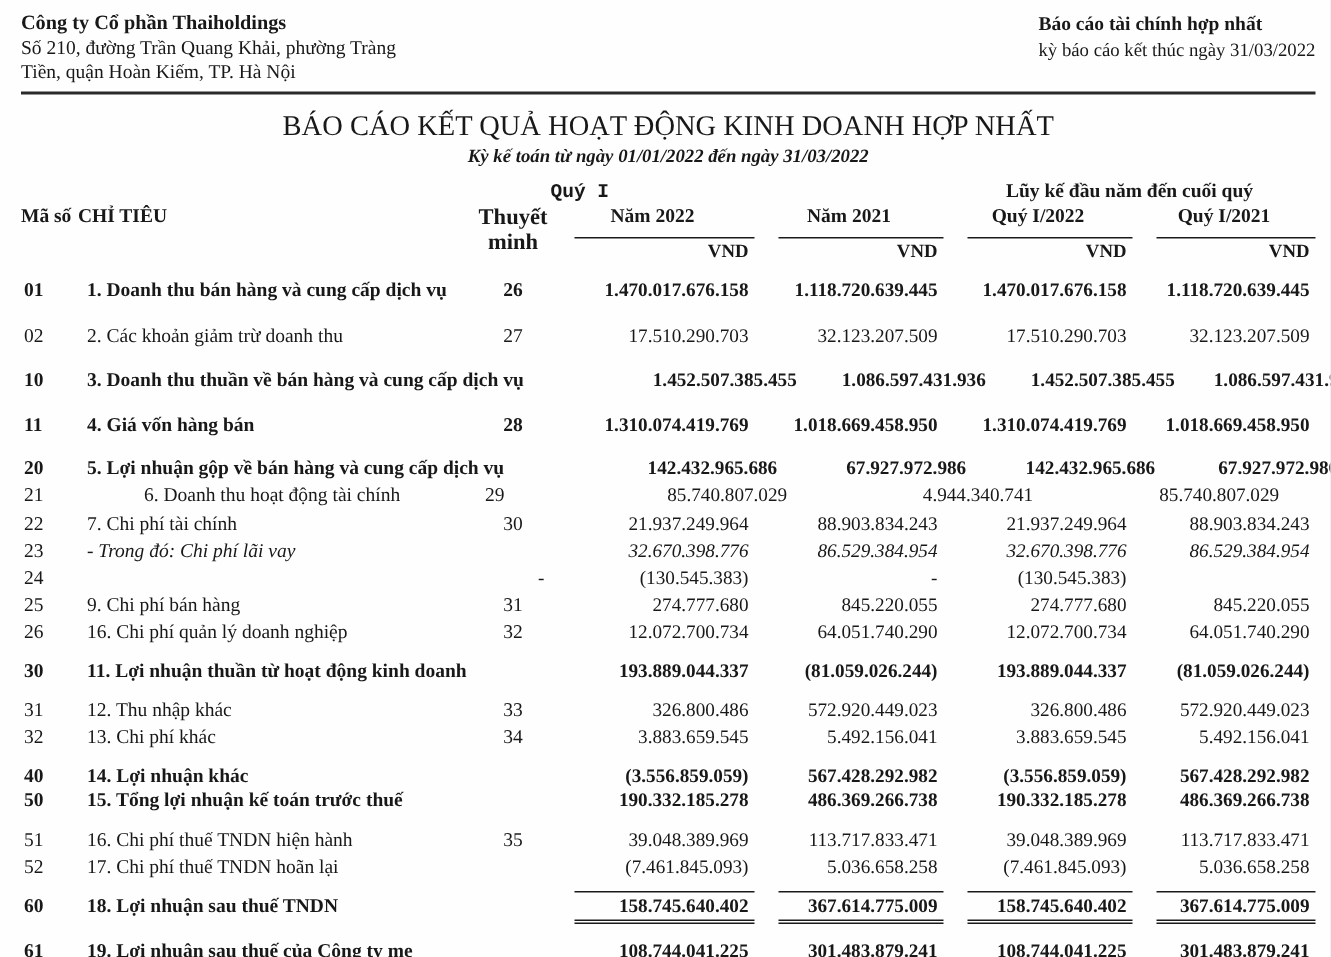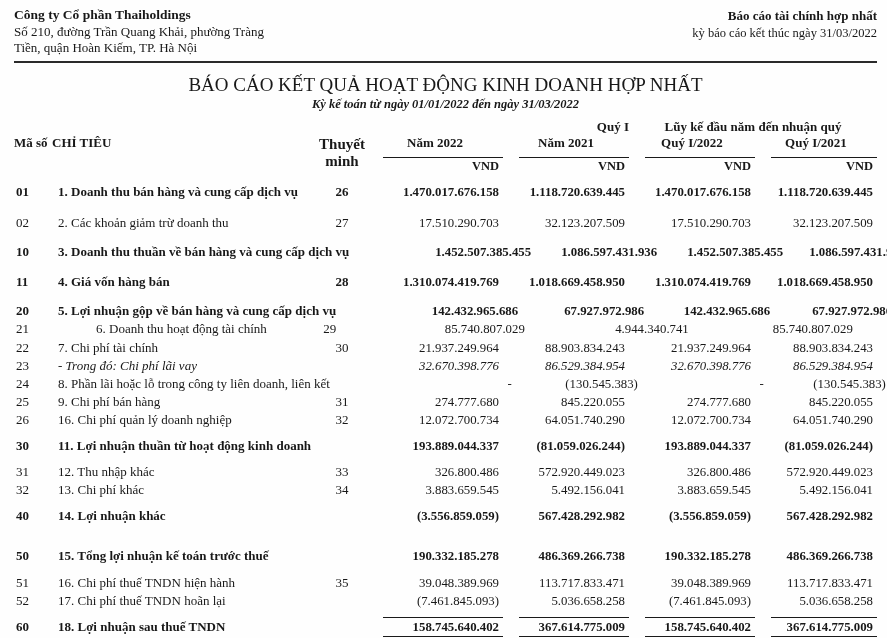--- a/index.html
+++ b/index.html
@@ -5,30 +5,30 @@
   html,body{margin:0;padding:0;background:#e8e8e8;}
   .page{
     width:887px;height:638px;box-sizing:border-box;background:#fefefe;color:#181818;
     font-family:"Liberation Serif","DejaVu Serif",serif;
     padding:7px 10px 4px 14px;overflow:hidden;position:relative;
   }
   
   .phead{display:flex;justify-content:space-between;align-items:flex-start;}
   .h-left{font-size:13px;line-height:1.25;}
   .company{font-weight:bold;font-size:13.5px;}
-  .h-right{text-align:right;font-size:12.5px;line-height:1.35;}
+  .h-right{font-size:12.5px;line-height:1.35;}
   .report-type{font-weight:bold;font-size:13px;}
   .rule{border:none;border-top:2px solid #2a2a2a;margin:5px 0 0 0;}
   
   .title{text-align:center;font-weight:normal;font-size:19px;margin:11px 0 1px 0;}
   .subtitle{text-align:center;font-weight:bold;font-style:italic;font-size:12.5px;}
   
   .grid{display:grid;grid-template-columns:38px 1fr 50px 136px 126px 126px 122px;align-items:baseline;}
   .thead-group{margin-top:8px;font-weight:bold;font-size:13px;line-height:1.1;}
-  .g1{grid-column:4/6;text-align:right;}
+  .g1{grid-column:4/6;text-align:left;font-family:Liberation Mono, monospace;}
   .g2{grid-column:6/8;text-align:center;}
   .thead-names{font-weight:bold;font-size:13px;margin-top:1px;align-items:start;line-height:1.15;}
   .th-note{text-align:center;font-size:15px;}
   .th-col{text-align:center;}
   .vnd-row{font-size:12.5px;font-weight:bold;margin-top:-13px;align-items:start;}
   .vnd{border-top:1.5px solid #1a1a1a;margin-left:16px;padding:1px 4px 0 0;text-align:right;}
   
   .row{font-size:13px;line-height:1.16;}
   .row .c-code{padding-left:2px;}
   .row .c-label{white-space:nowrap;overflow:visible;padding-left:6px;}
@@ -55,21 +55,21 @@
     </div>
   </div>
 
   <hr class="rule">
 
   <div class="title">BÁO CÁO KẾT QUẢ HOẠT ĐỘNG KINH DOANH HỢP NHẤT</div>
   <div class="subtitle">Kỳ kế toán từ ngày 01/01/2022 đến ngày 31/03/2022</div>
 
   <div class="grid thead-group">
     <div class="g1">Quý I</div>
-    <div class="g2">Lũy kế đầu năm đến nhuận quý</div>
+    <div class="g2">Lũy kế đầu năm đến cuối quý</div>
   </div>
 
   <div class="grid thead-names">
     <div>Mã số</div>
     <div>CHỈ TIÊU</div>
     <div class="th-note">
       <div>Thuyết</div>
       <div>minh</div>
     </div>
     <div class="th-col">Năm 2022</div>
@@ -156,21 +156,20 @@
         <div class="c-code">23</div>
         <div class="c-label">- Trong đó: Chi phí lãi vay</div>
         <div class="c-note"></div>
         <div class="c-val">32.670.398.776</div>
         <div class="c-val">86.529.384.954</div>
         <div class="c-val">32.670.398.776</div>
         <div class="c-val">86.529.384.954</div>
       </div>
       <div class="grid row" style="margin-top: 2px;">
         <div class="c-code">24</div>
-        <div class="c-label">8. Phần lãi hoặc lỗ trong công ty liên doanh, liên kết</div>
         <div class="c-note"></div>
         <div class="c-val">-</div>
         <div class="c-val">(130.545.383)</div>
         <div class="c-val">-</div>
         <div class="c-val">(130.545.383)</div>
       </div>
       <div class="grid row" style="margin-top: 2px;">
         <div class="c-code">25</div>
         <div class="c-label">9. Chi phí bán hàng</div>
         <div class="c-note">31</div>
@@ -217,21 +216,21 @@
       </div>
       <div class="grid row b" style="margin-top: 10px;">
         <div class="c-code">40</div>
         <div class="c-label">14. Lợi nhuận khác</div>
         <div class="c-note"></div>
         <div class="c-val">(3.556.859.059)</div>
         <div class="c-val">567.428.292.982</div>
         <div class="c-val">(3.556.859.059)</div>
         <div class="c-val">567.428.292.982</div>
       </div>
-      <div class="grid row b" style="margin-top: 24px;">
+      <div class="grid row b" style="margin-top: 0;">
         <div class="c-code">50</div>
         <div class="c-label">15. Tổng lợi nhuận kế toán trước thuế</div>
         <div class="c-note"></div>
         <div class="c-val">190.332.185.278</div>
         <div class="c-val">486.369.266.738</div>
         <div class="c-val">190.332.185.278</div>
         <div class="c-val">486.369.266.738</div>
       </div>
       <div class="grid row" style="margin-top: 11px; font-family: Liberation Serif, serif;">
         <div class="c-code">51</div>

